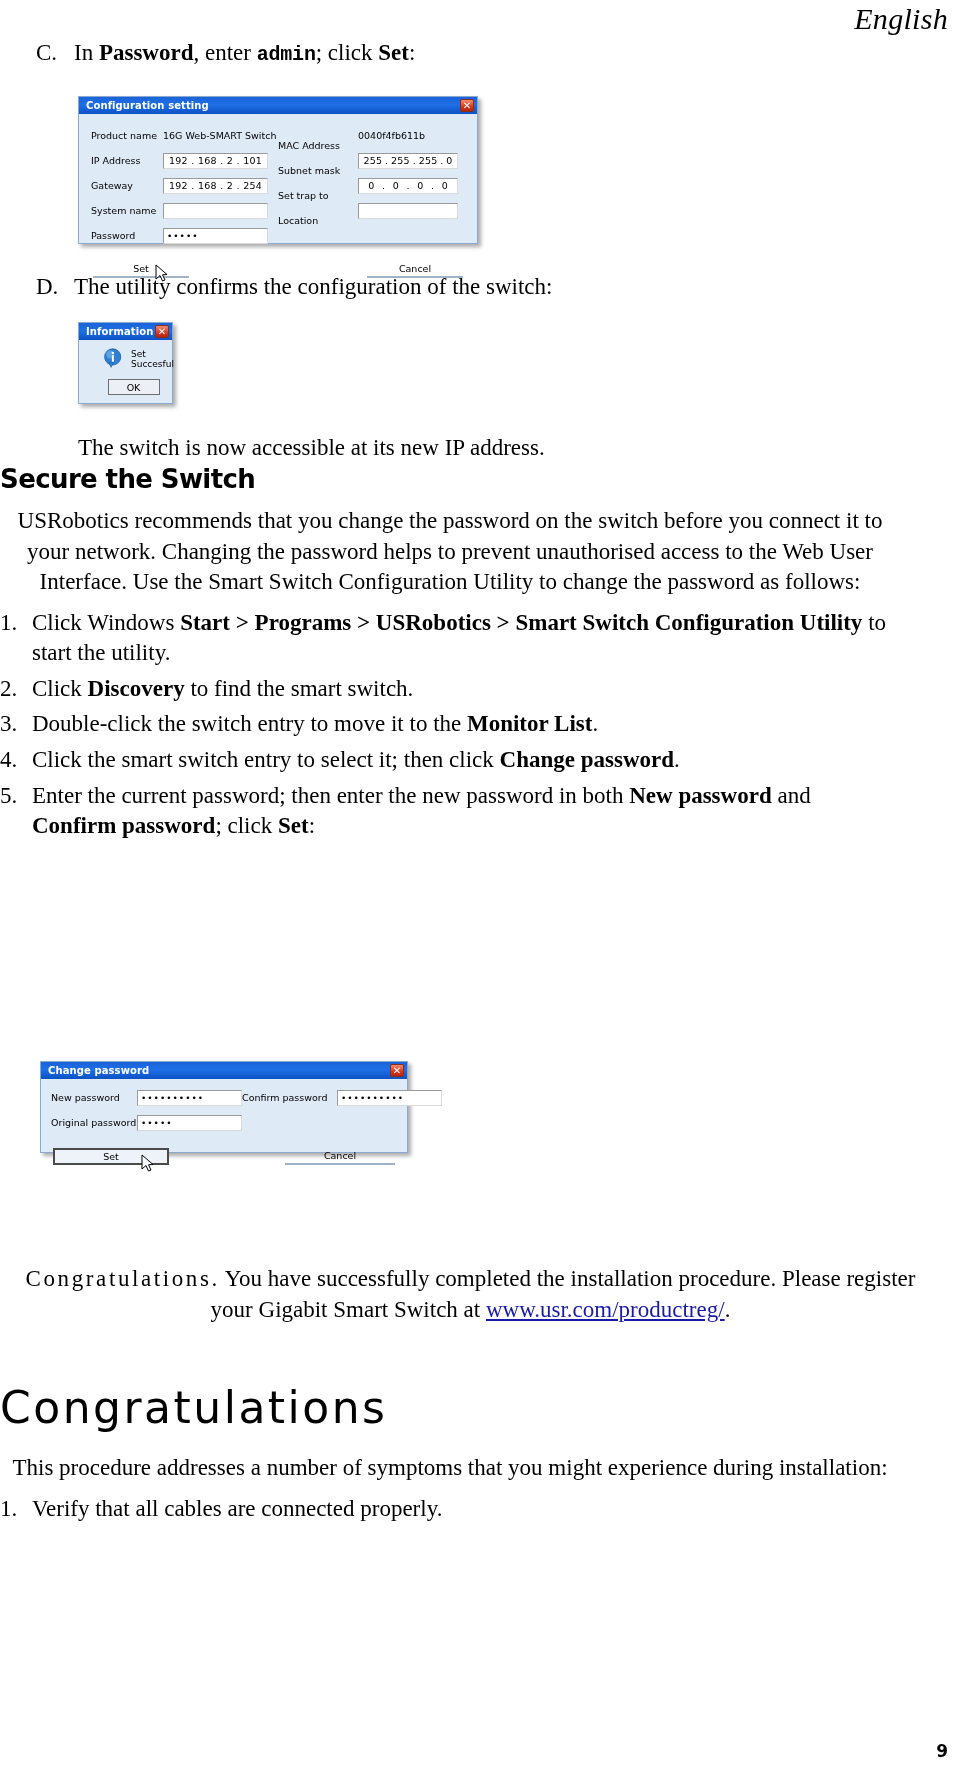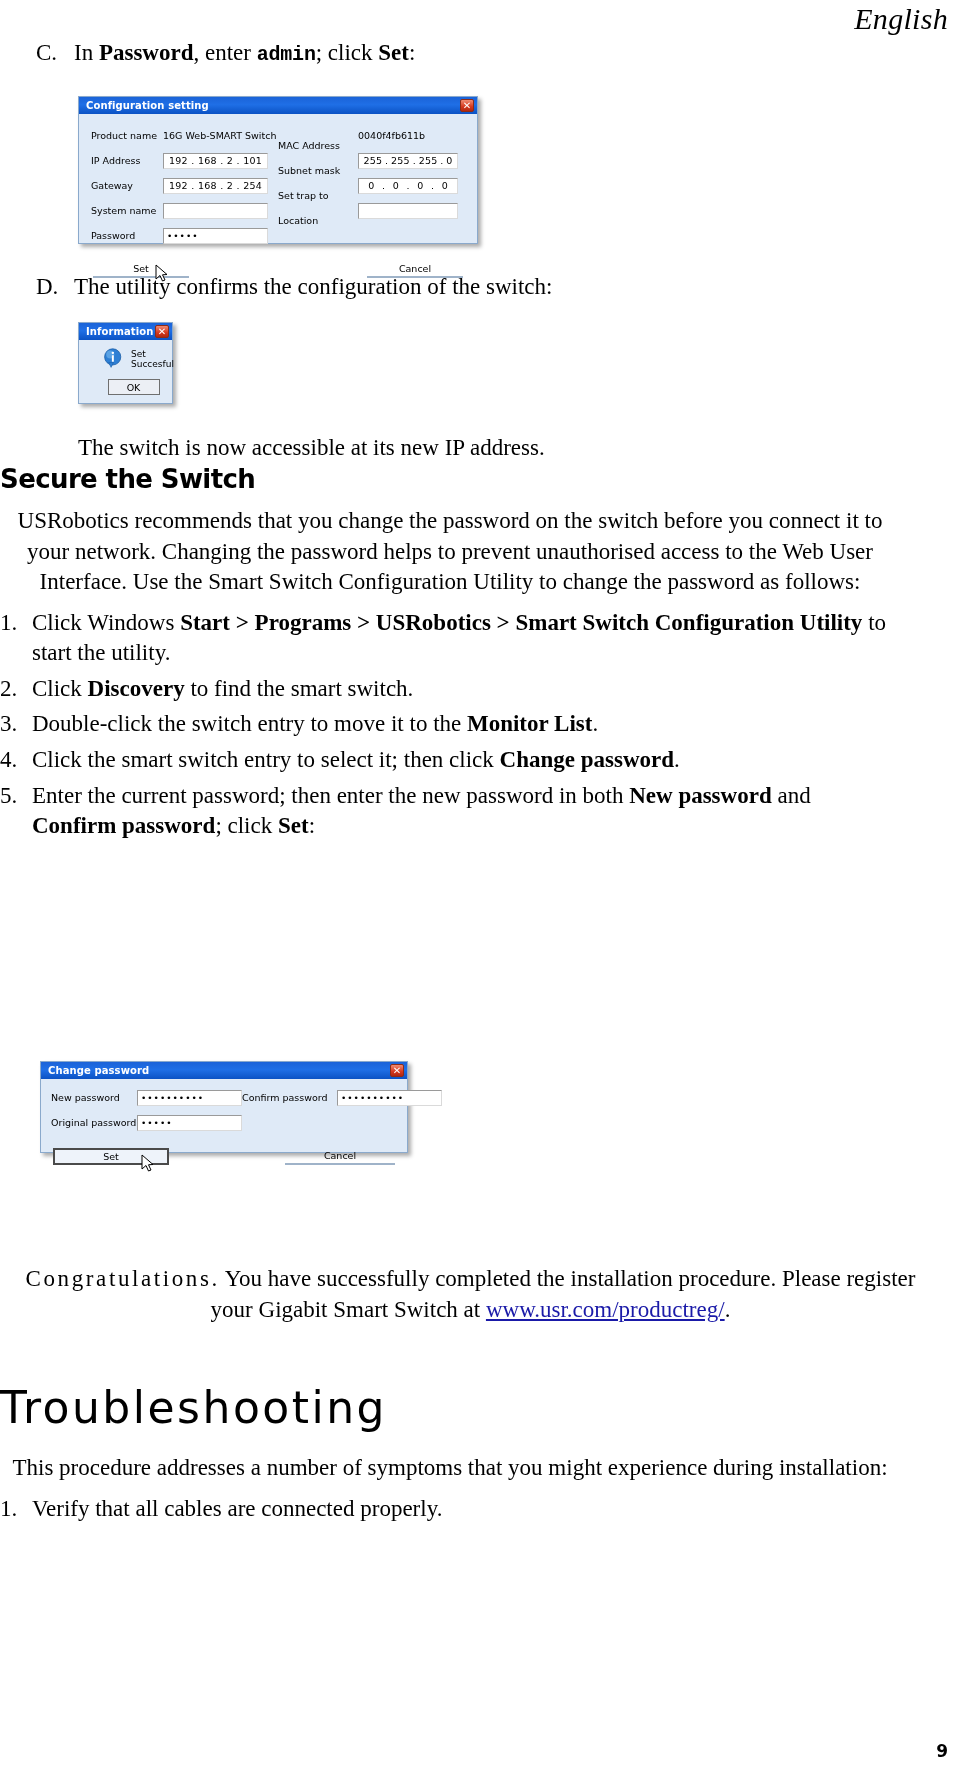--- a/index.html
+++ b/index.html
@@ -548,21 +548,21 @@
         <span class="win-btn flat" style="min-width:110px;">
           <span>Cancel</span>
         </span>
       </div>
     </div>
   </div>
 
   <p class="para" style="position:absolute; left:0; top:1264px; width:915px;margin-left:13px;"><span class="congrats-word">Congratulations.</span><span> You have successfully completed the installation procedure. Please register your Gigabit Smart Switch at </span><a class="weblink" href="#">www.usr.com/productreg/</a><span>.</span></p>
 
   <div style="position:absolute; left:0; top:1382px; width:900px;">
-    <h1 class="big-head">Troubleshooting</h1>
+    <h1 class="big-head">Congratulations</h1>
     <p class="para">This procedure addresses a number of symptoms that you might experience during installation:</p>
     <ol class="numlist">
       <li>
         <span class="num">1.</span>
         <span class="txt">Verify that all cables are connected properly.</span>
       </li>
     </ol>
   </div>
 
   <div class="page-number">9</div>

